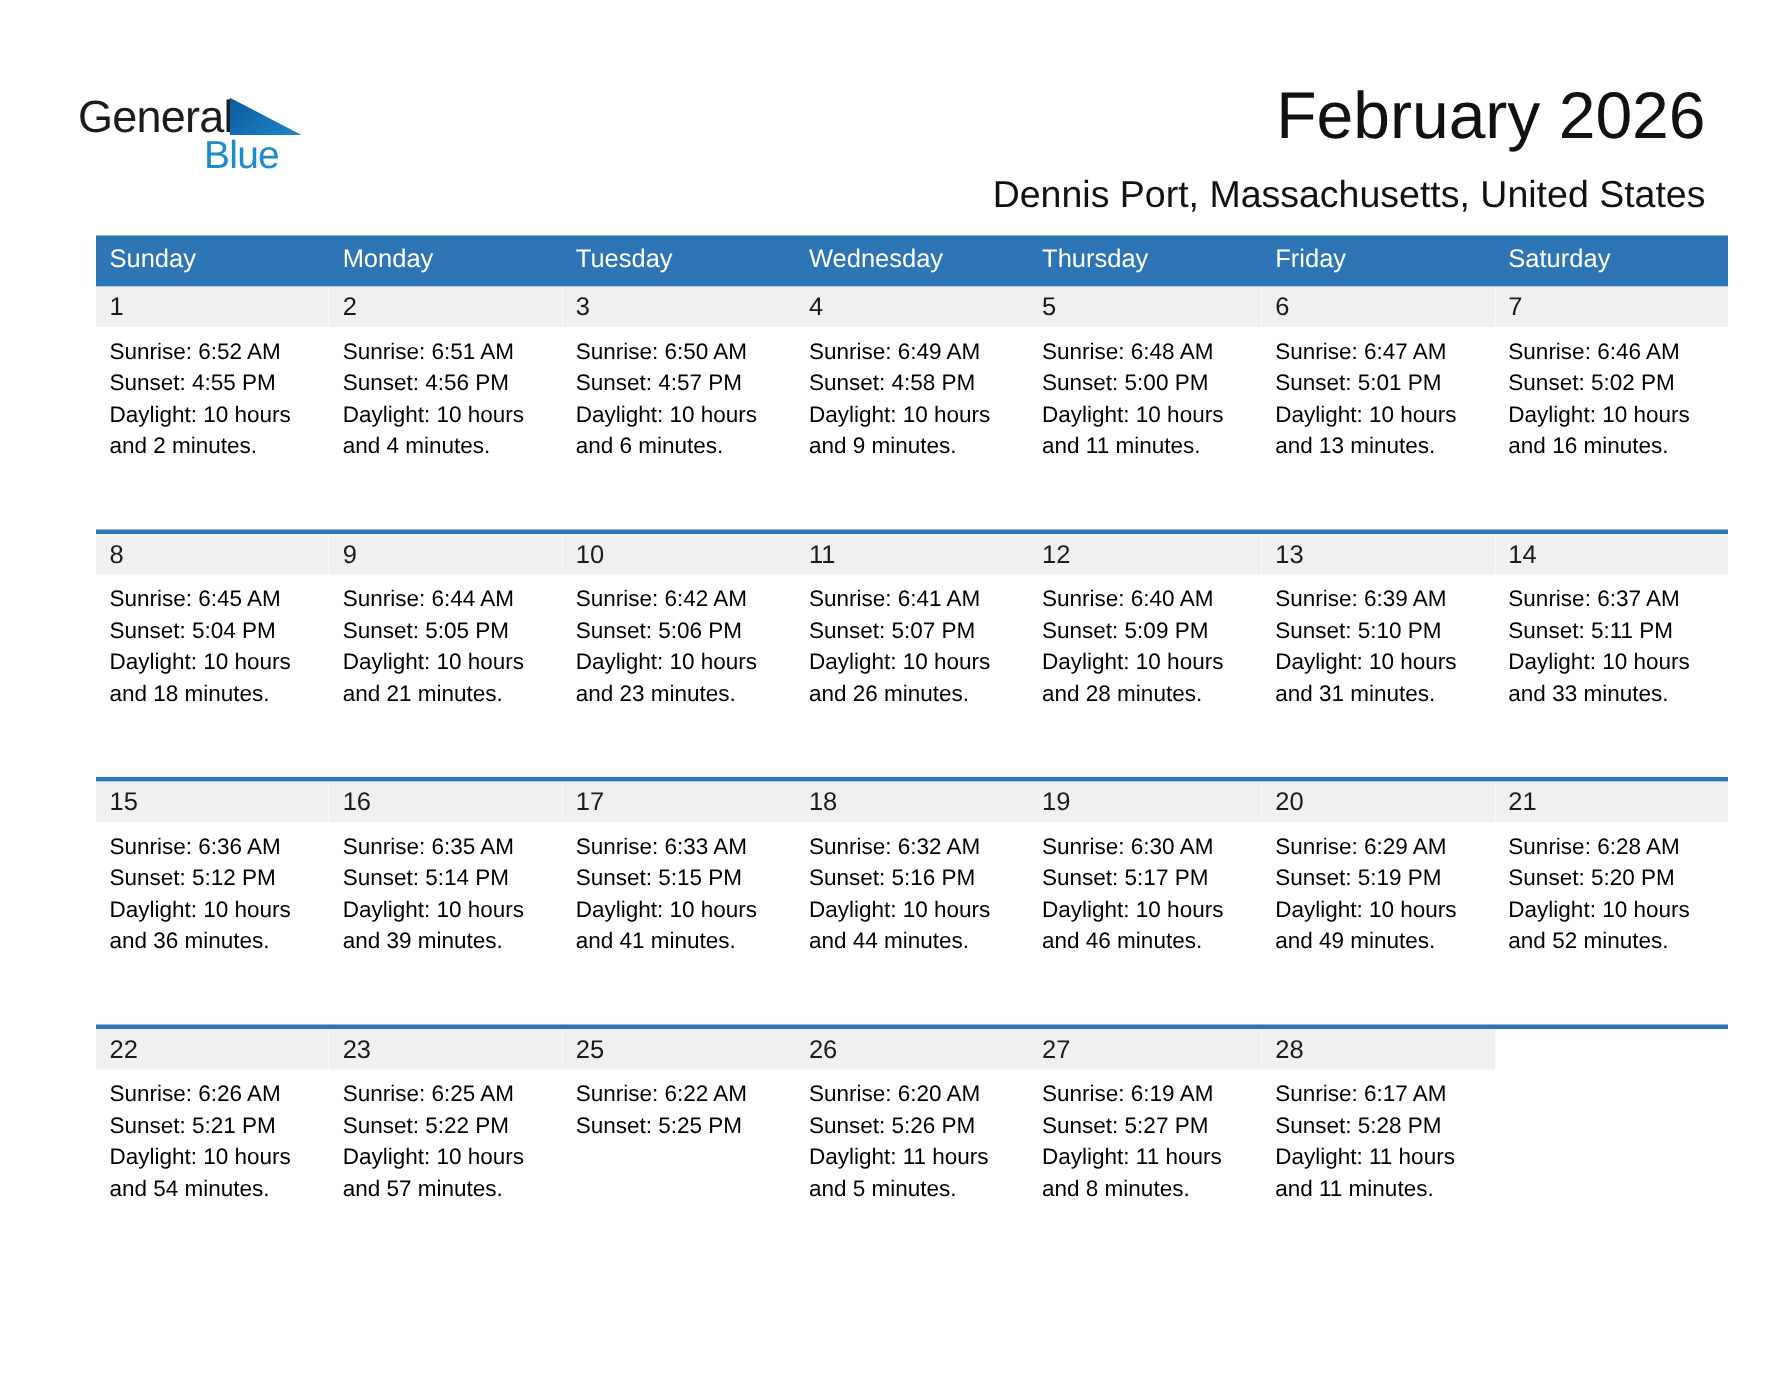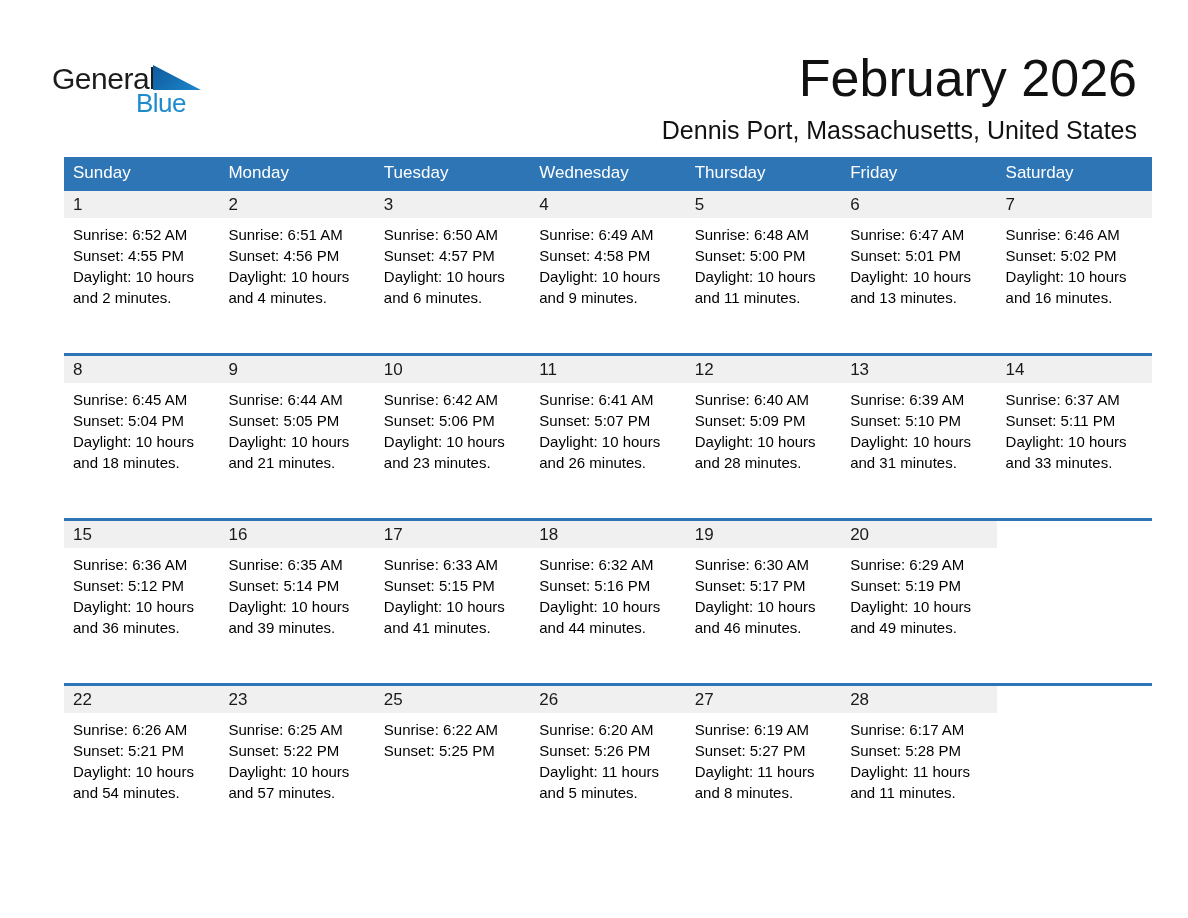--- a/index.html
+++ b/index.html
@@ -20,21 +20,21 @@
     position:absolute;left:101px;top:3px;width:48px;height:25px;
     background:linear-gradient(135deg,var(--triangle-blue-dark,#0e5a9d),var(--triangle-blue-light,#1d87cb));
     clip-path:polygon(0 0,0 100%,100% 100%);
   }
   .lg-blue{
     position:absolute;left:84px;top:26px;
     font-size:26px;color:var(--logo-blue,#1e8bcc);letter-spacing:-0.5px;
   }
   
   .titles{position:absolute;right:51px;top:56px;text-align:right;}
-  .month{font-size:52px;line-height:44px;color:#111111;}
+  .month{font-size:44px;line-height:44px;color:#111111;}
   .loc{font-size:25px;line-height:28px;margin-top:16px;color:#111111;}
   
   .calendar{position:absolute;left:64px;top:157px;width:1088px;}
   .wk-row{
     display:grid;grid-template-columns:repeat(7,1fr);
     background:var(--header-blue,#2e75b6);
     height:31px;align-items:center;
   }
   .wd{
     color:#ffffff;font-size:17px;padding-left:9px;
@@ -203,20 +203,26 @@
           <div class="line first">Sunrise: 6:30 AM</div>
           <div class="line">Sunset: 5:17 PM</div>
           <div class="line">Daylight: 10 hours and 46 minutes.</div>
         </div>
         <div class="cell">
           <div class="dnum">20</div>
           <div class="line first">Sunrise: 6:29 AM</div>
           <div class="line">Sunset: 5:19 PM</div>
           <div class="line">Daylight: 10 hours and 49 minutes.</div>
         </div>
+        <div class="cell">
+          <div class="dnum">21</div>
+          <div class="line first">Sunrise: 6:28 AM</div>
+          <div class="line">Sunset: 5:20 PM</div>
+          <div class="line">Daylight: 10 hours and 52 minutes.</div>
+        </div>
       </div>
       <div class="week">
         <div class="cell">
           <div class="dnum">22</div>
           <div class="line first">Sunrise: 6:26 AM</div>
           <div class="line">Sunset: 5:21 PM</div>
           <div class="line">Daylight: 10 hours and 54 minutes.</div>
         </div>
         <div class="cell">
           <div class="dnum">23</div>

